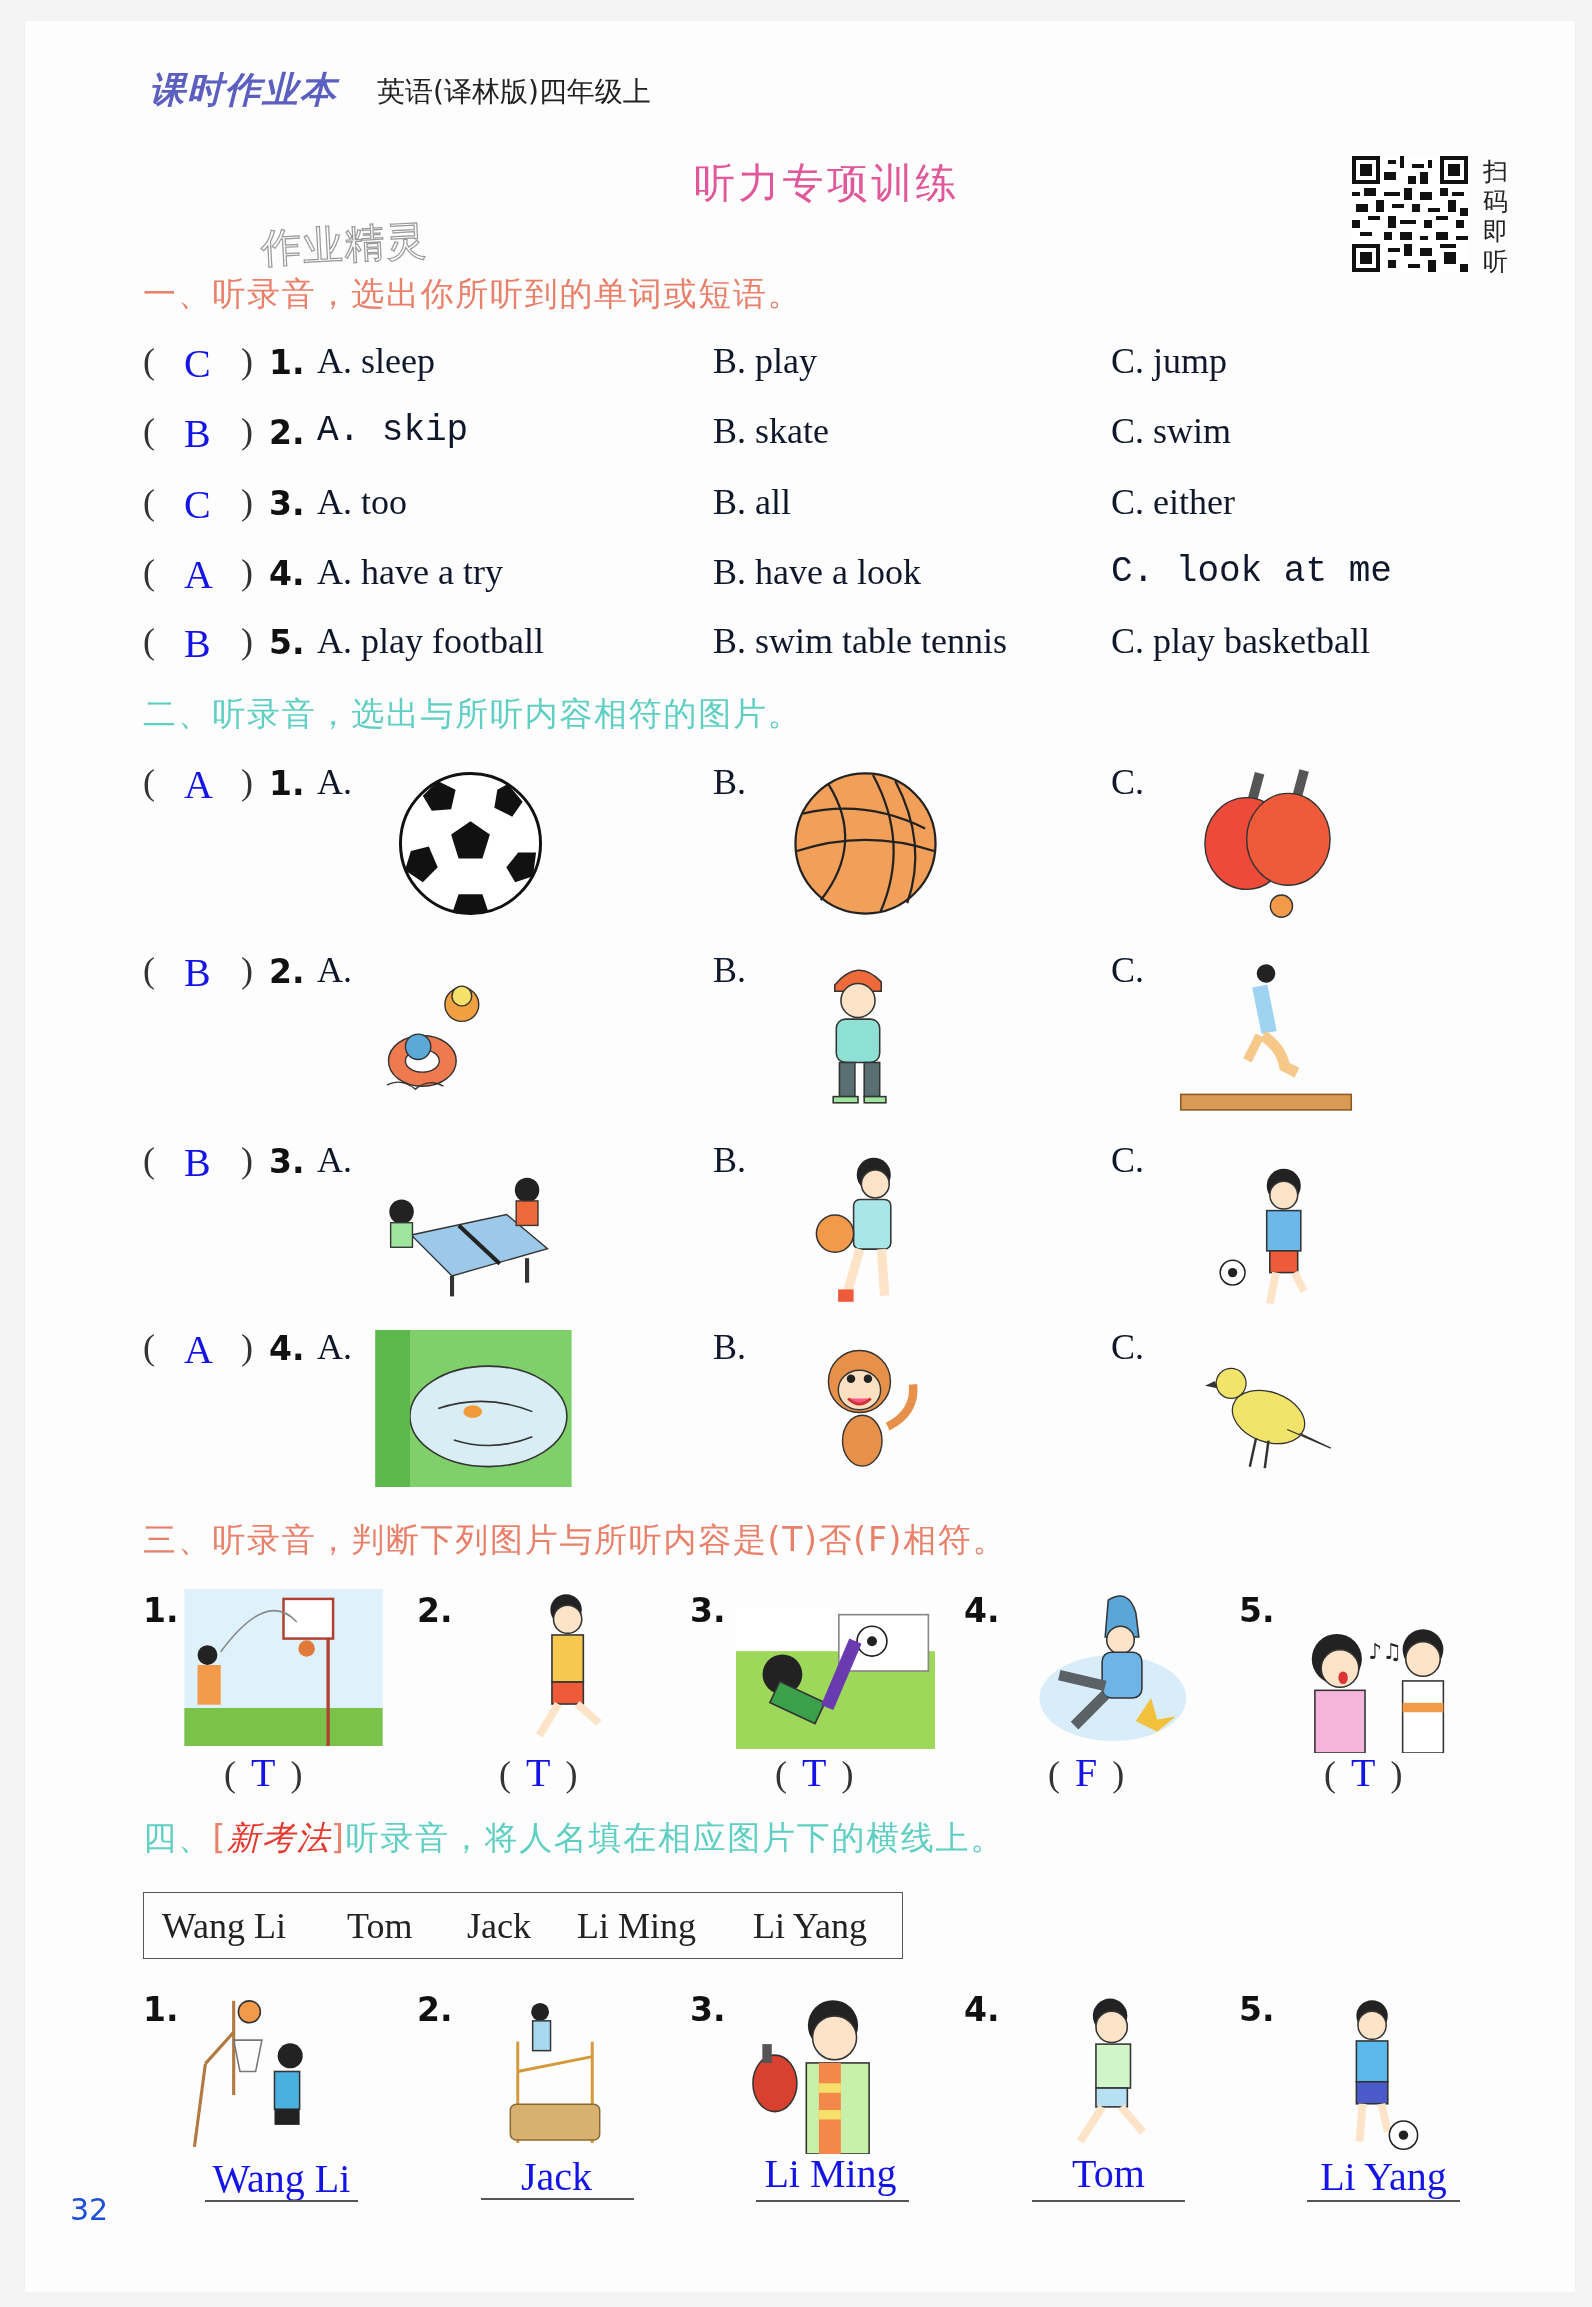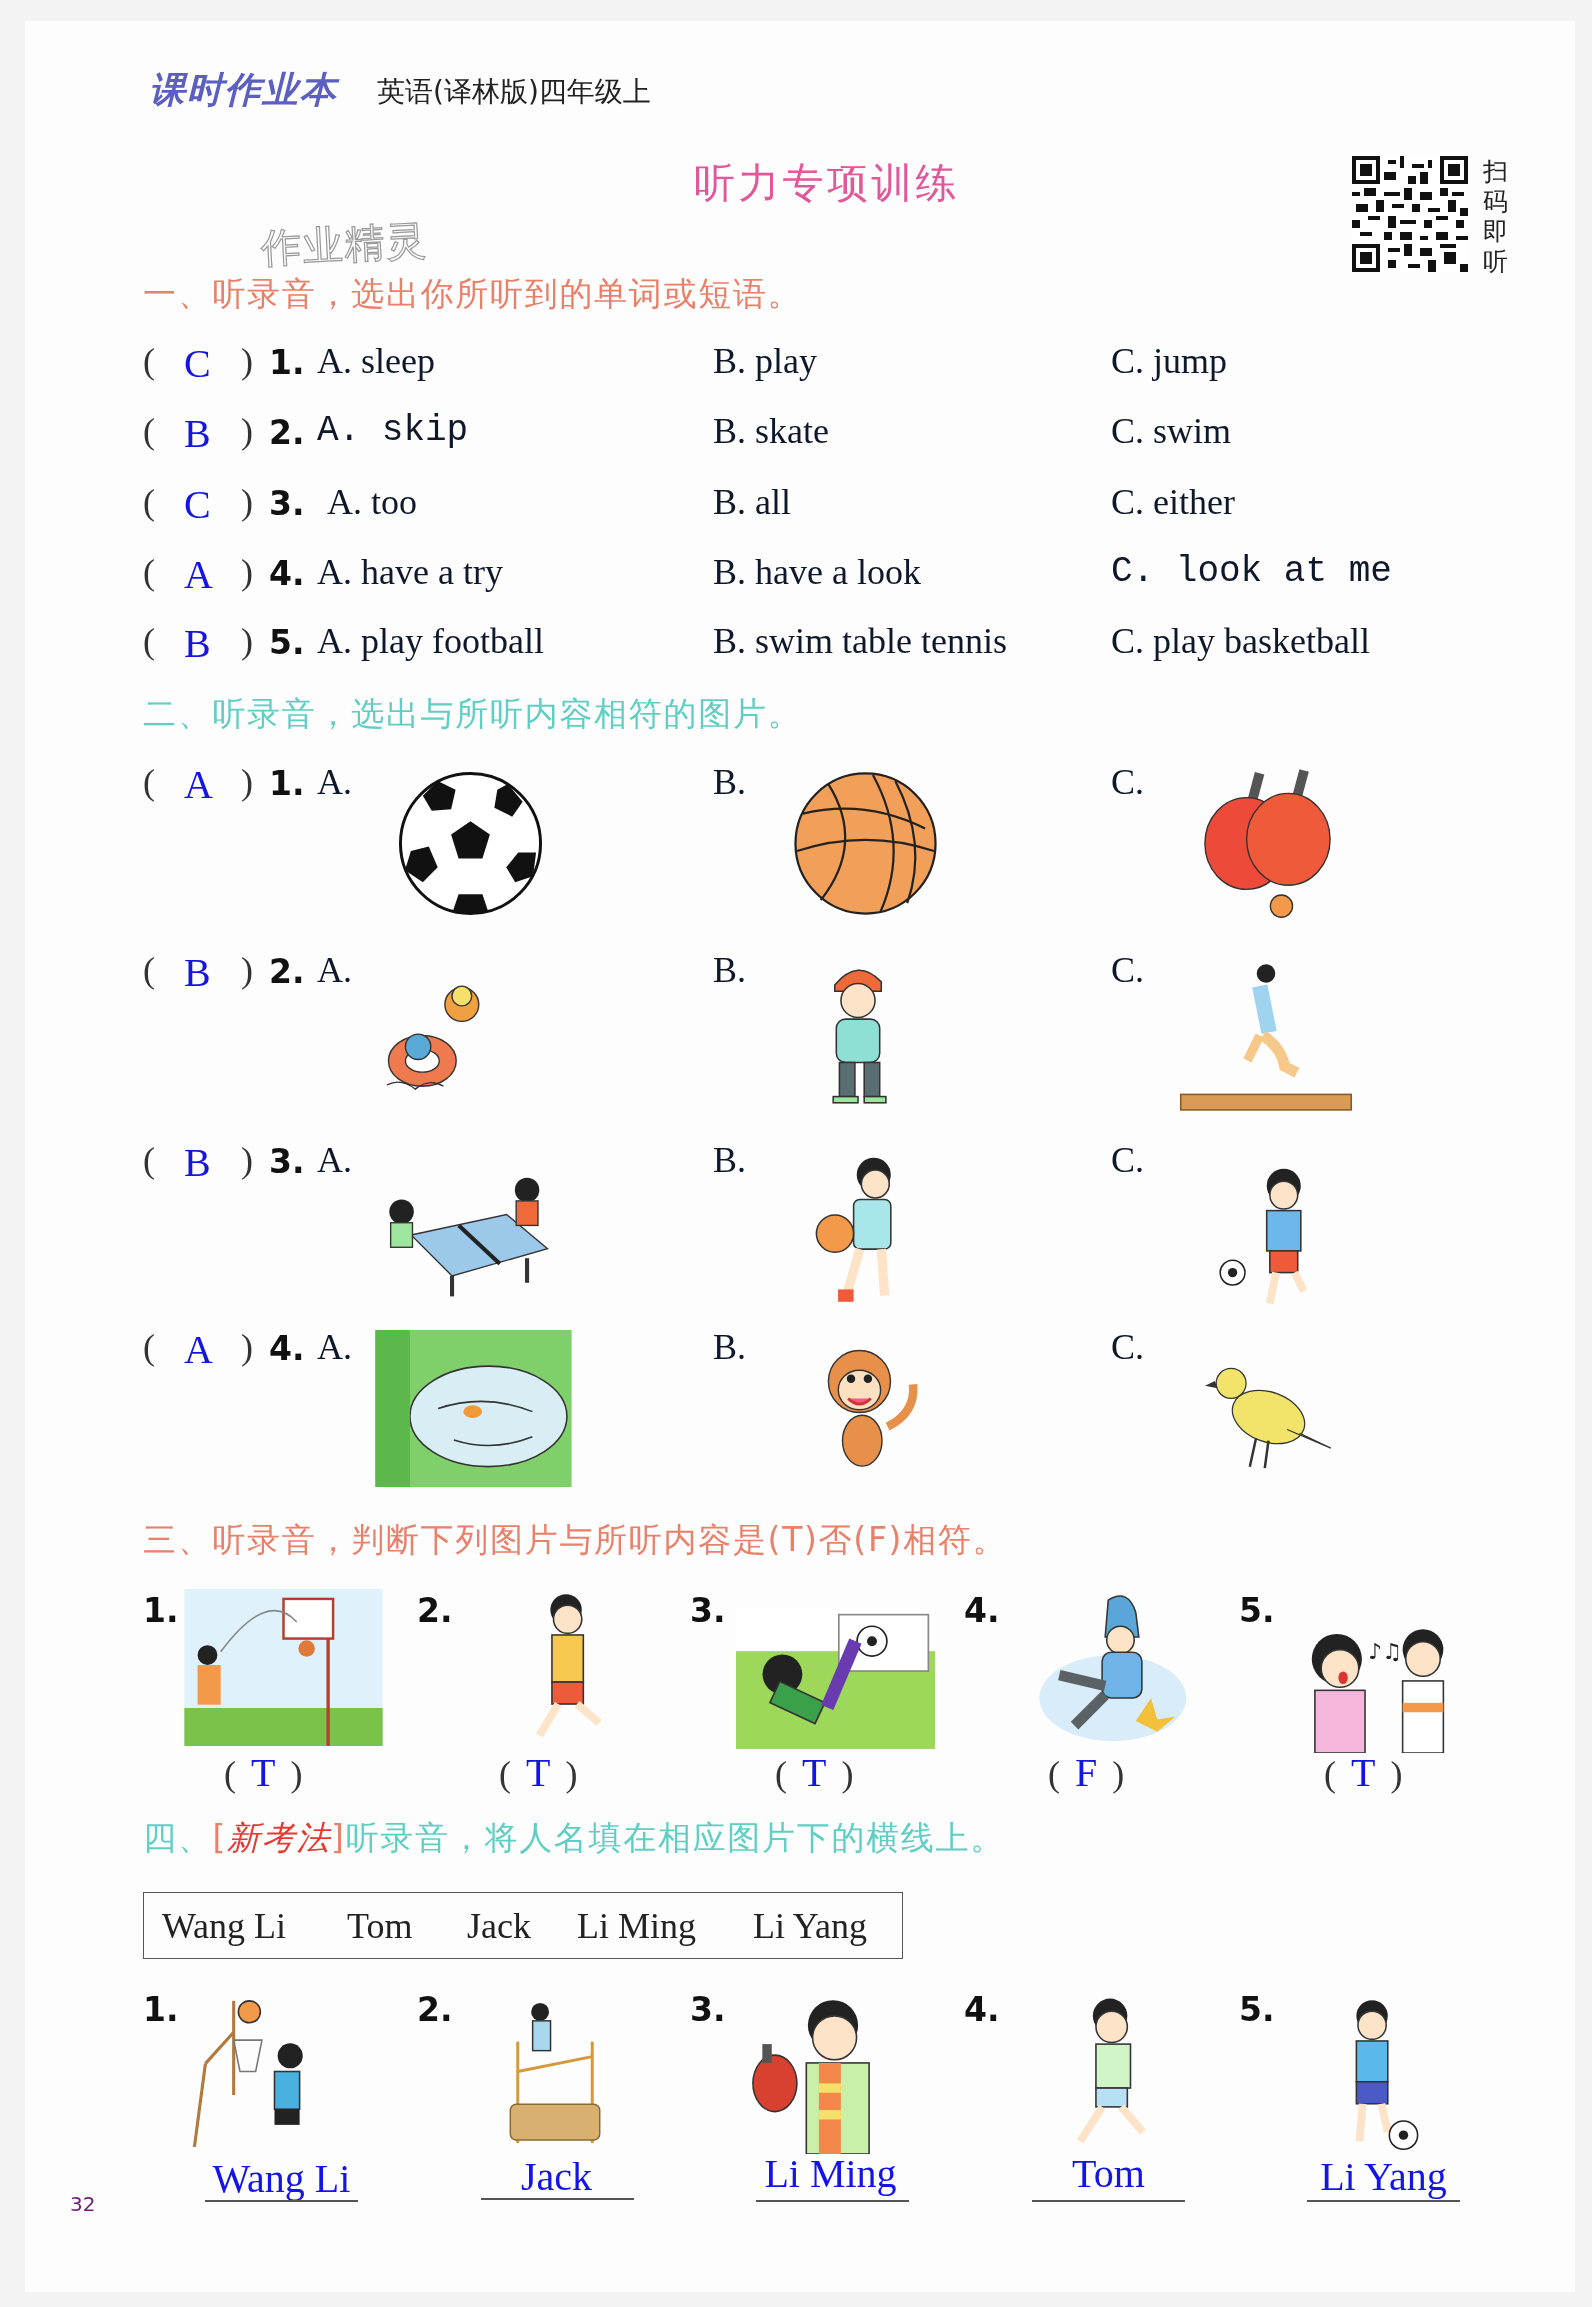--- a/index.html
+++ b/index.html
@@ -21,21 +21,21 @@
   .ans { position:absolute; font-family:"Liberation Serif", serif; color:#1414e6; font-size:40px; }
   .qnum { position:absolute; font-weight:bold; font-size:33px; color:#111; }
   .opt { position:absolute; font-family:"Liberation Serif", serif; font-size:36px; color:#0f172a; white-space:nowrap; }
   .pic { position:absolute; }
   .namebox { left:143px; top:1892px; width:758px; height:65px; border:1.7px solid #555; }
   .name-item { position:absolute; top:11.6px; font-family:"Liberation Serif", serif; font-size:36px; color:#222; }
   .fill { position:absolute; font-family:"Liberation Serif", serif; font-size:40px; color:#1414e6; text-align:center; width:157px; }
   .uline { position:absolute; height:1.7px; background:#555; width:153px; }
   .tf { position:absolute; font-family:"Liberation Serif", serif; font-size:36px; color:#333; }
   .tf .ans { position:static; margin:0 15px; }
-  .pageno { left:70px; top:2192px; font-size:20px; color:#701a75; }
+  .pageno { left:70px; top:2192px; font-size:30px; color:#1d4ed8; }
 </style>
 </head>
 <body>
 
 <div class="page"></div>
 
 <div class="abs brand">课时作业本</div>
 <div class="abs subtitle">英语(译林版)四年级上</div>
 <div class="abs main-title">听力专项训练</div>
 
@@ -120,21 +120,21 @@
     <span class="qnum" style="left:126px;top:3.3px;">2.</span>
     <span class="opt" style="left:174px;font-family:Liberation Mono, monospace;">A. skip</span>
     <span class="opt" style="left:570px;">B. skate</span>
     <span class="opt" style="left:968px;">C. swim</span>
   </div>
   <div class="row" style="top:481px;">
     <span class="paren" style="left:0;">(</span>
     <span class="ans" style="left:41px;">C</span>
     <span class="paren" style="left:98px;">)</span>
     <span class="qnum" style="left:126px;top:3.3px;">3.</span>
-    <span class="opt" style="left:174px;margin-left:10px;">A. too</span>
+    <span class="opt" style="left:174px;">A. too</span>
     <span class="opt" style="left:570px;">B. all</span>
     <span class="opt" style="left:968px;">C. either</span>
   </div>
   <div class="row" style="top:551px;">
     <span class="paren" style="left:0;">(</span>
     <span class="ans" style="left:41px;">A</span>
     <span class="paren" style="left:98px;">)</span>
     <span class="qnum" style="left:126px;top:3.3px;">4.</span>
     <span class="opt" style="left:174px;">A. have a try</span>
     <span class="opt" style="left:570px;">B. have a look</span>

